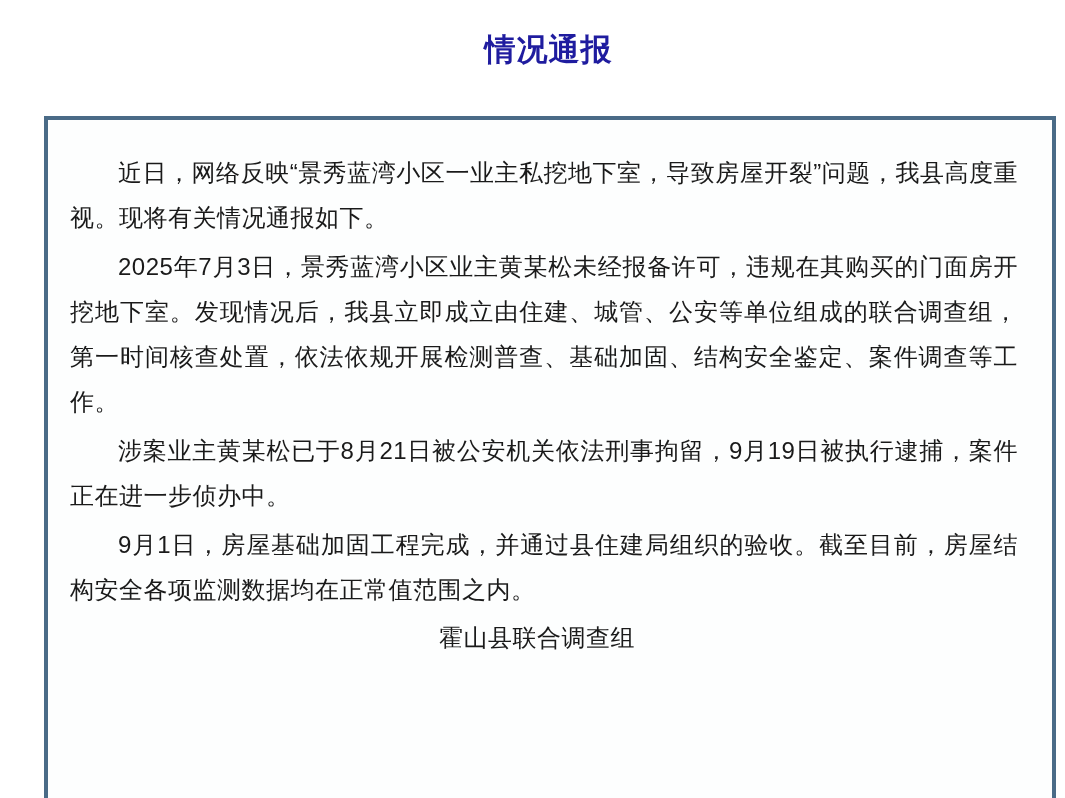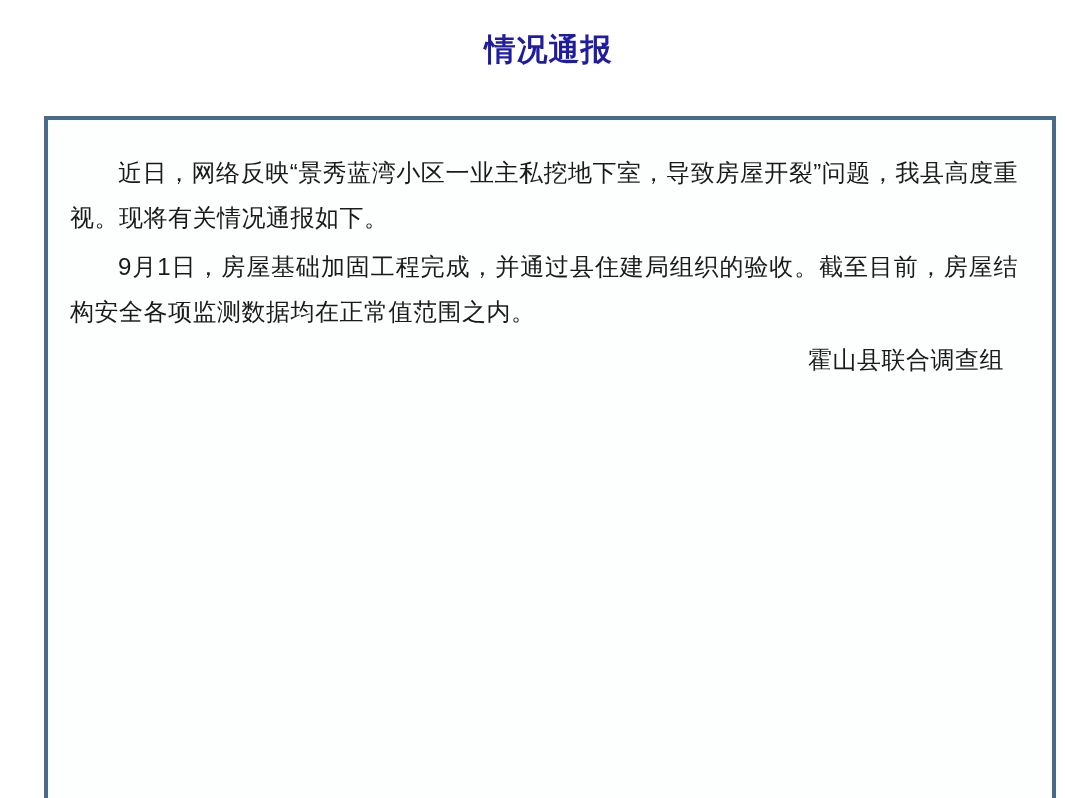--- a/index.html
+++ b/index.html
@@ -47,41 +47,43 @@
     font-size: 24px;
     line-height: 45px;
     color: var(--text-color);
     text-indent: 2em;
     text-align: justify;
     text-justify: inter-ideograph;
     letter-spacing: 0.5px;
   }
   .signature-block {
     margin-top: 2px;
-    text-align: right;
+    text-align: center;
     padding-right: 14px;
   }
   .signature-block div {
     font-size: 24px;
     line-height: 43px;
     color: var(--text-color);
     letter-spacing: 0.5px;
   }
 </style>
 </head>
 <body>
 
 <div class="page">
 
   <div class="notice-title">情况通报</div>
 
   <div class="notice-box">
 
     <div class="notice-body">
       <p>近日，网络反映“景秀蓝湾小区一业主私挖地下室，导致房屋开裂”问题，我县高度重视。现将有关情况通报如下。</p>
+      <p>2025年7月3日，景秀蓝湾小区业主黄某松未经报备许可，违规在其购买的门面房开挖地下室。发现情况后，我县立即成立由住建、城管、公安等单位组成的联合调查组，第一时间核查处置，依法依规开展检测普查、基础加固、结构安全鉴定、案件调查等工作。</p>
+      <p>涉案业主黄某松已于8月21日被公安机关依法刑事拘留，9月19日被执行逮捕，案件正在进一步侦办中。</p>
       <p>9月1日，房屋基础加固工程完成，并通过县住建局组织的验收。截至目前，房屋结构安全各项监测数据均在正常值范围之内。</p>
     </div>
 
     <div class="signature-block">
       <div>霍山县联合调查组</div>
     </div>
 
   </div>
 
 </div>

